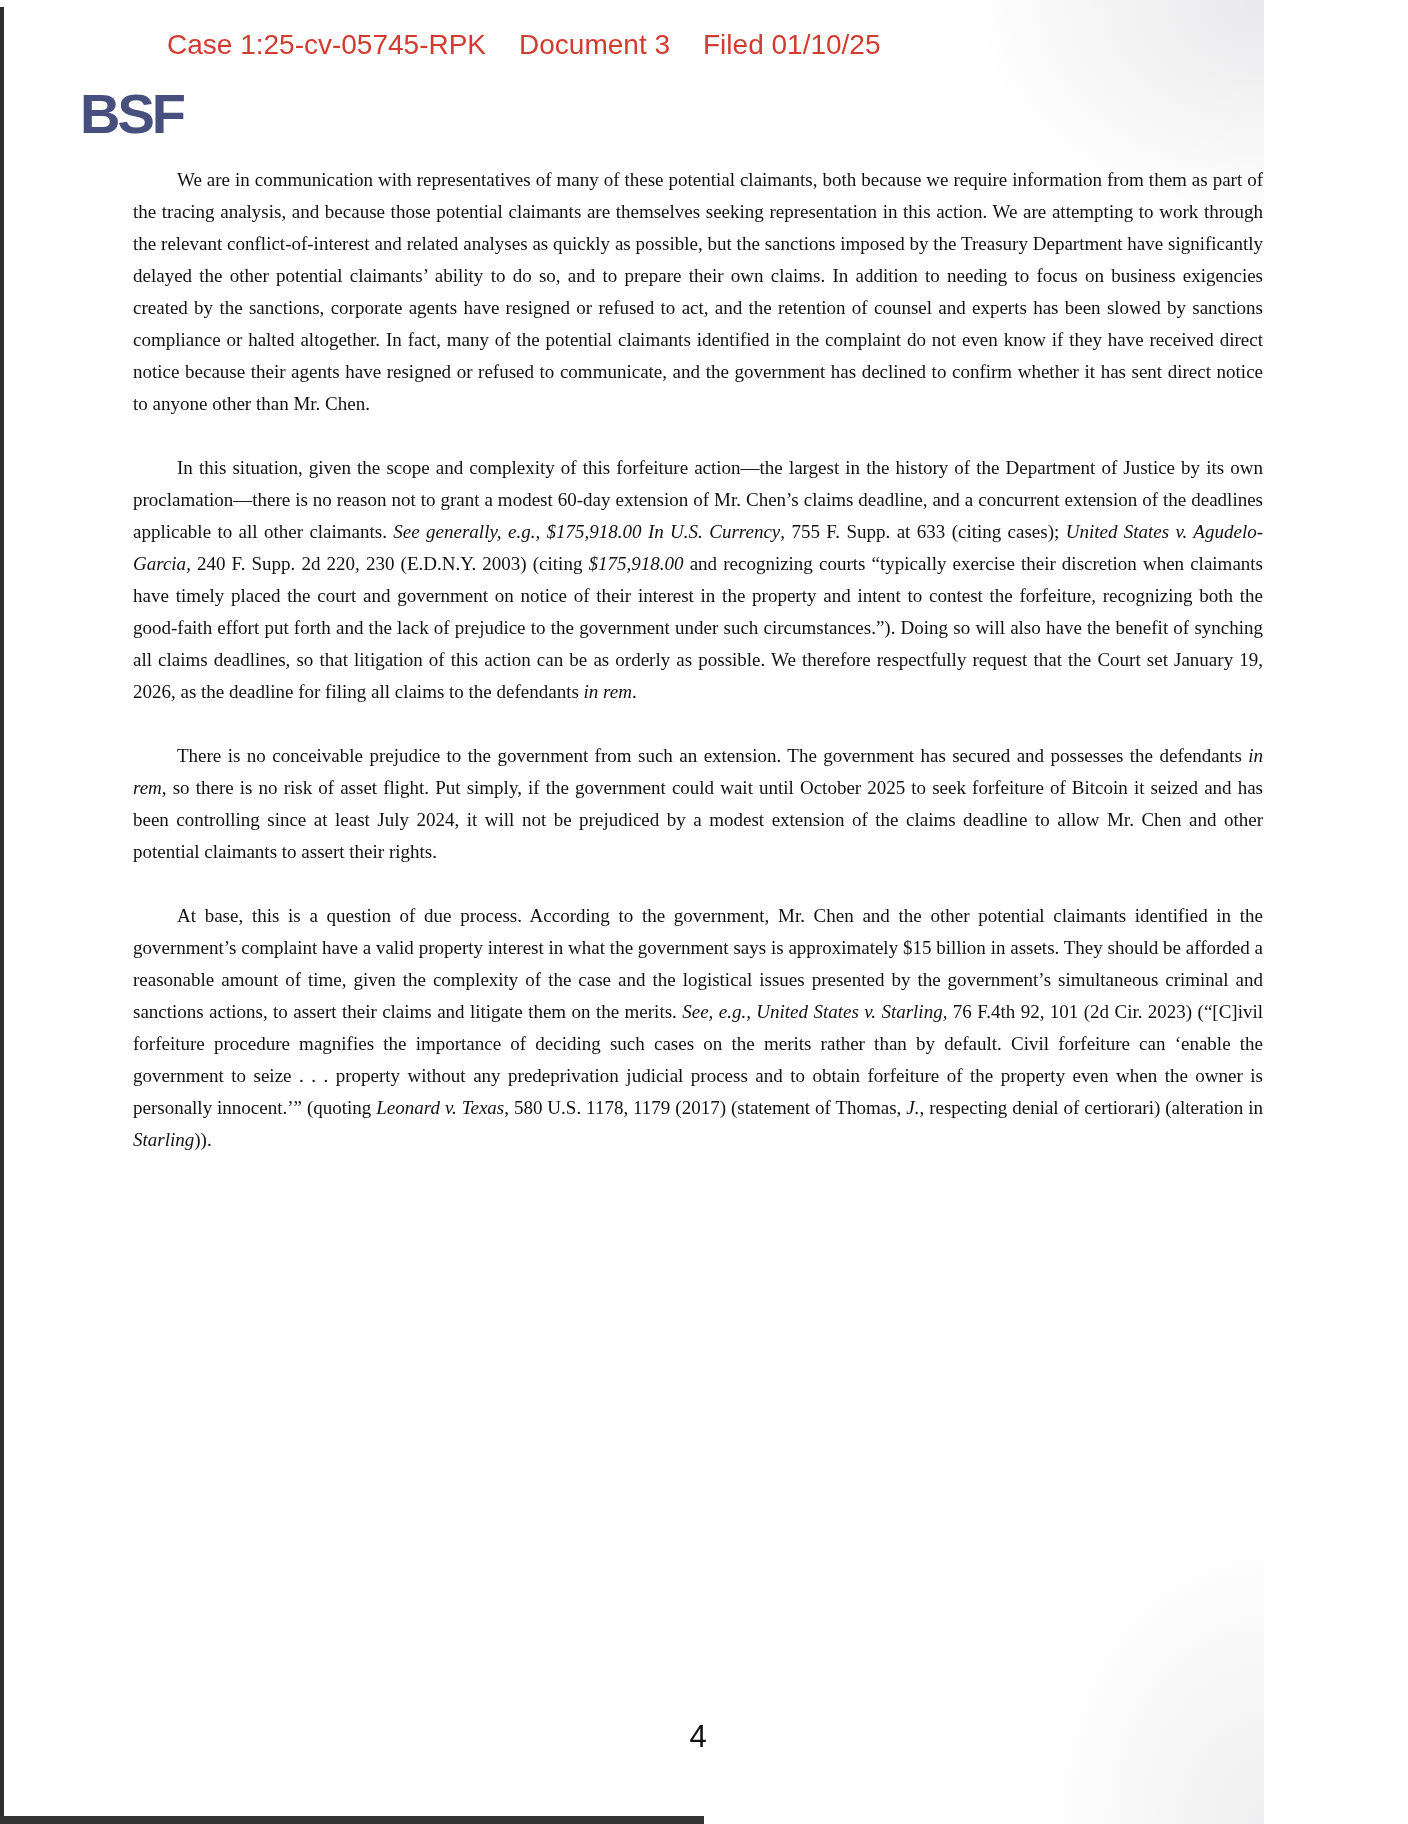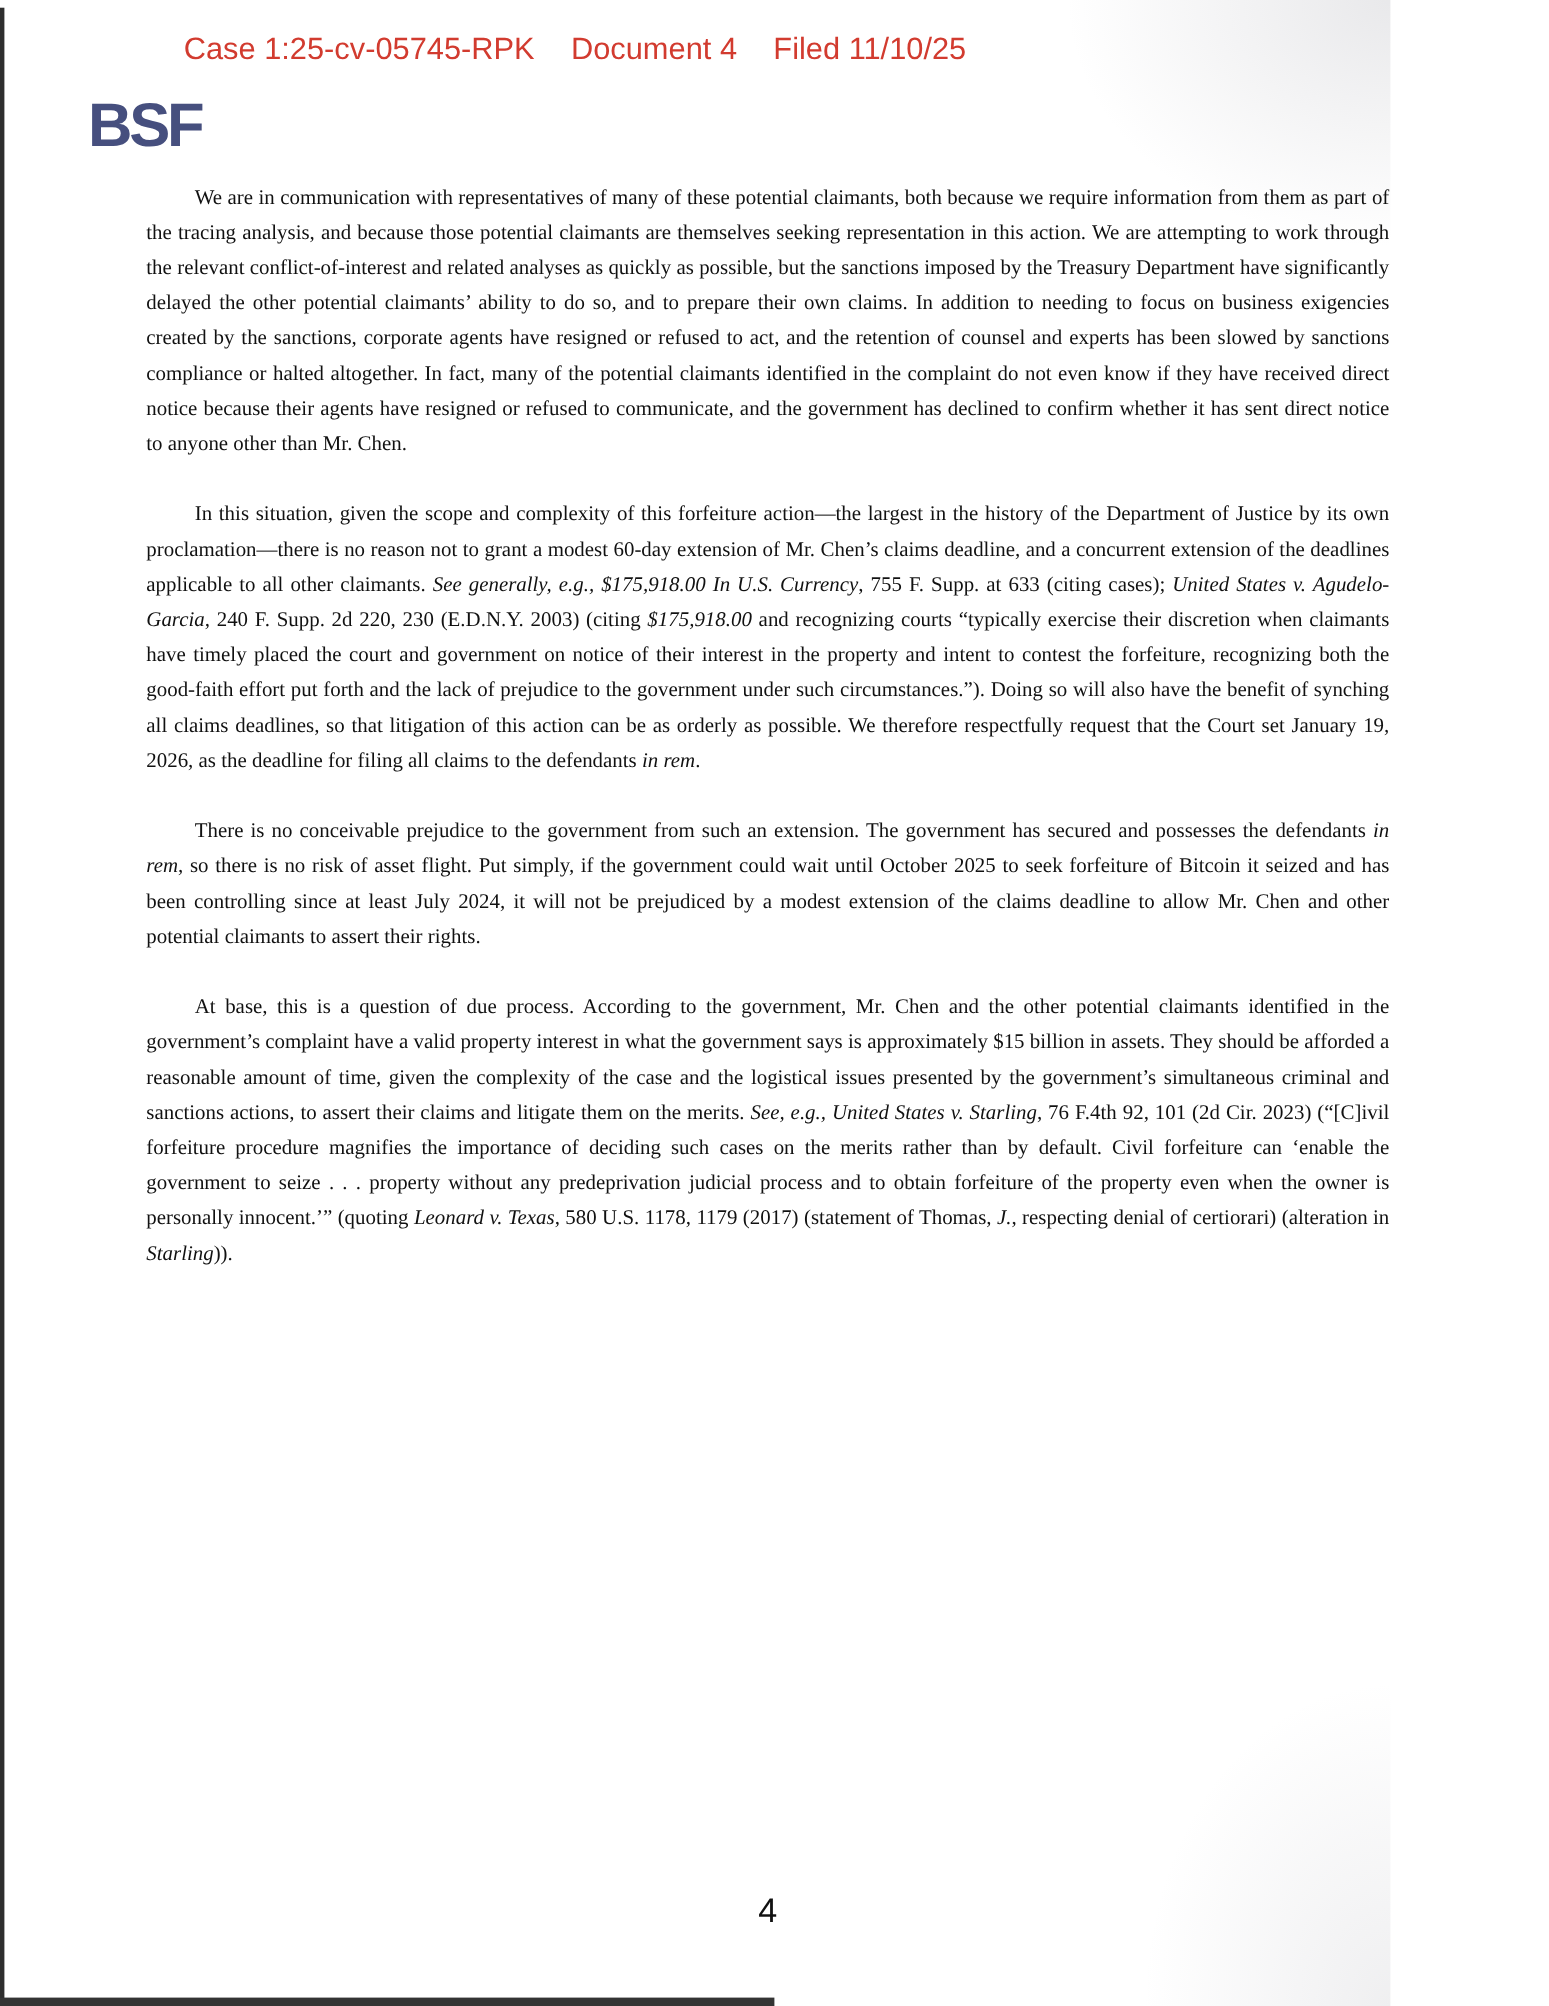--- a/index.html
+++ b/index.html
@@ -76,22 +76,22 @@
 </head>
 <body>
 
 <div class="page">
 
   <div class="scan-edge-left"></div>
   <div class="scan-edge-bottom"></div>
 
   <div class="stamp-header" style="color: rgb(210, 59, 47);">
     <span>Case 1:25-cv-05745-RPK</span>
-    <span>Document 4</span>
-    <span>Filed 11/10/25</span>
+    <span>Document 3</span>
+    <span>Filed 01/10/25</span>
   </div>
 
   <div class="bsf-logo" style="color: rgb(70, 79, 126);">BSF</div>
 
   <div class="document-body" style="color: rgb(17, 17, 17);">
       <p class="para"><span>We are in communication with representatives of many of these potential claimants, both because we require information from them as part of the tracing analysis, and because those potential claimants are themselves seeking representation in this action.  We are attempting to work through the relevant conflict-of-interest and related analyses as quickly as possible, but the sanctions imposed by the Treasury Department have significantly delayed the other potential claimants’ ability to do so, and to prepare their own claims. In addition to needing to focus on business exigencies created by the sanctions, corporate agents have resigned or refused to act, and the retention of counsel and experts has been slowed by sanctions compliance or halted altogether. In fact, many of the potential claimants identified in the complaint do not even know if they have received direct notice because their agents have resigned or refused to communicate, and the government has declined to confirm whether it has sent direct notice to anyone other than Mr. Chen.</span></p>
       <p class="para"><span>In this situation, given the scope and complexity of this forfeiture action—the largest in the history of the Department of Justice by its own proclamation—there is no reason not to grant a modest 60-day extension of Mr. Chen’s claims deadline, and a concurrent extension of the deadlines applicable to all other claimants.  </span><em>See generally, e.g., $175,918.00 In U.S. Currency</em><span>, 755 F. Supp. at 633 (citing cases); </span><em>United States v. Agudelo-Garcia</em><span>, 240 F. Supp. 2d 220, 230 (E.D.N.Y. 2003) (citing </span><em>$175,918.00</em><span> and recognizing courts “typically exercise their discretion when claimants have timely placed the court and government on notice of their interest in the property and intent to contest the forfeiture, recognizing both the good-faith effort put forth and the lack of prejudice to the government under such circumstances.”).  Doing so will also have the benefit of synching all claims deadlines, so that litigation of this action can be as orderly as possible.  We therefore respectfully request that the Court set January 19, 2026, as the deadline for filing all claims to the defendants </span><em>in rem</em><span>.</span></p>
       <p class="para"><span>There is no conceivable prejudice to the government from such an extension.  The government has secured and possesses the defendants </span><em>in rem</em><span>, so there is no risk of asset flight.  Put simply, if the government could wait until October 2025 to seek forfeiture of Bitcoin it seized and has been controlling since at least July 2024, it will not be prejudiced by a modest extension of the claims deadline to allow Mr. Chen and other potential claimants to assert their rights.</span></p>
       <p class="para"><span>At base, this is a question of due process.  According to the government, Mr. Chen and the other potential claimants identified in the government’s complaint have a valid property interest in what the government says is approximately $15 billion in assets.  They should be afforded a reasonable amount of time, given the complexity of the case and the logistical issues presented by the government’s simultaneous criminal and sanctions actions, to assert their claims and litigate them on the merits.  </span><em>See, e.g., United States v. Starling</em><span>, 76 F.4th 92, 101 (2d Cir. 2023) (“[C]ivil forfeiture procedure magnifies the importance of deciding such cases on the merits rather than by default. Civil forfeiture can ‘enable the government to seize . . . property without any predeprivation judicial process and to obtain forfeiture of the property even when the owner is personally innocent.’” (quoting </span><em>Leonard v. Texas</em><span>, 580 U.S. 1178, 1179 (2017) (statement of Thomas, </span><em>J.</em><span>, respecting denial of certiorari) (alteration in </span><em>Starling</em><span>)).</span></p>
     </div>

